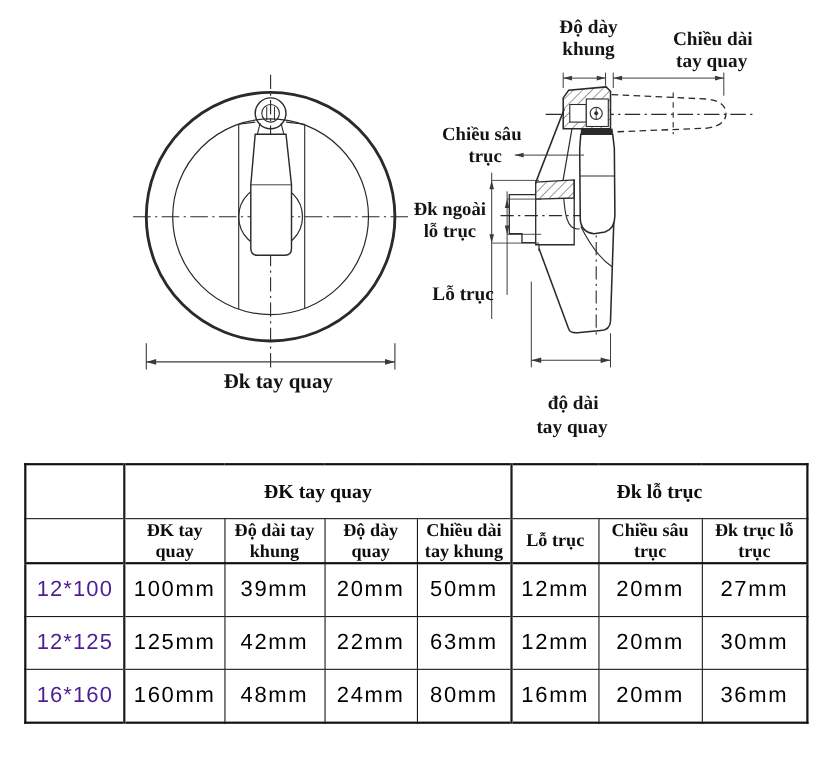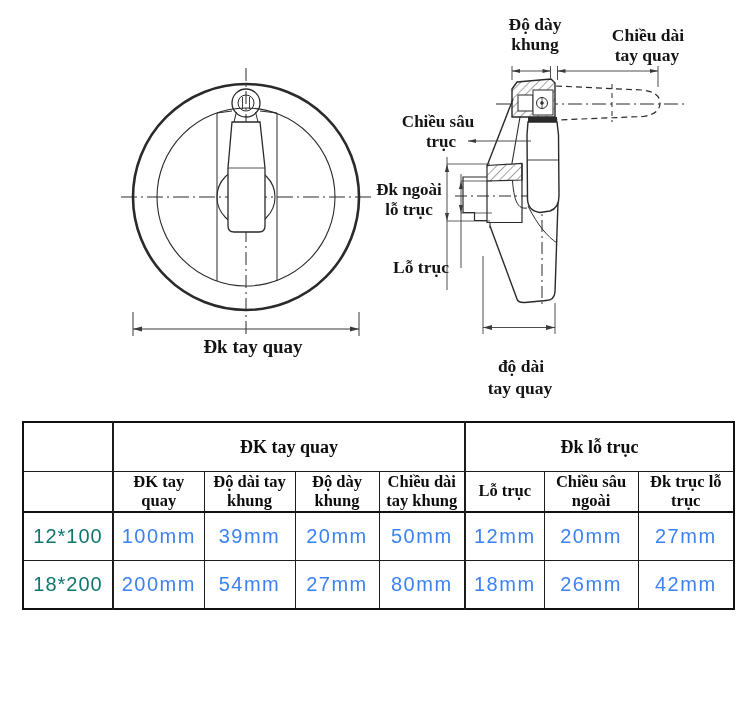--- a/index.html
+++ b/index.html
@@ -26,23 +26,23 @@
     border:1px solid #1c1c1c;text-align:center;vertical-align:middle;
     padding:0 2px;overflow:hidden;
   }
   table.spec .bl2{border-left-width:2px;}
   table.spec thead tr.grp th{height:48px;font-size:18px;font-weight:bold;color:#0d0d0d;}
   table.spec thead tr.sub th{height:39px;font-size:16.5px;font-weight:bold;color:#0d0d0d;line-height:1.15;}
   table.spec thead{border-bottom:2px solid #111;}
   table.spec tbody td{
     height:47px;
     font-family:"Liberation Sans", sans-serif;
-    font-size:20px;color:#3b82f6;letter-spacing:1.5px;font-weight:400;
-  }
-  table.spec tbody td.model{letter-spacing:1px;color:#0f766e;}
+    font-size:20px;color:#000000;letter-spacing:1.5px;font-weight:400;
+  }
+  table.spec tbody td.model{letter-spacing:1px;color:#4c1d95;}
 </style>
 </head>
 <body>
 
 <svg id="drawing" width="750" height="414" viewBox="0 0 750 414" xmlns="http://www.w3.org/2000/svg">
   <defs>
     <pattern id="hatch" patternUnits="userSpaceOnUse" width="6" height="6" patternTransform="rotate(45)">
       <rect width="6" height="6" fill="#ffffff"></rect>
       <line x1="0" y1="0" x2="0" y2="6" stroke="#4a4a4a" stroke-width="1"></line>
     </pattern>
@@ -186,43 +186,53 @@
     <thead>
       <tr class="grp">
         <th></th>
         <th class="bl2" colspan="4">ĐK tay quay</th>
         <th class="bl2" colspan="3">Đk lỗ trục</th>
       </tr>
       <tr class="sub">
         <th></th>
         <th class="bl2">ĐK tay quay</th>
         <th>Độ dài tay khung</th>
-        <th>Độ dày khung</th>
+        <th>Độ dày quay</th>
         <th>Chiều dài tay khung</th>
         <th class="bl2">Lỗ trục</th>
-        <th>Chiều sâu ngoài</th>
+        <th>Chiều sâu trục</th>
         <th>Đk trục lỗ trục</th>
       </tr>
     </thead>
     <tbody>
       <tr>
         <td class="model">12*100</td>
         <td class="bl2">100mm</td>
         <td>39mm</td>
         <td>20mm</td>
         <td>50mm</td>
         <td class="bl2">12mm</td>
         <td>20mm</td>
         <td>27mm</td>
       </tr>
       <tr>
-        <td class="model">18*200</td>
-        <td class="bl2">200mm</td>
-        <td>54mm</td>
-        <td>27mm</td>
+        <td class="model">12*125</td>
+        <td class="bl2">125mm</td>
+        <td>42mm</td>
+        <td>22mm</td>
+        <td>63mm</td>
+        <td class="bl2">12mm</td>
+        <td>20mm</td>
+        <td>30mm</td>
+      </tr>
+      <tr>
+        <td class="model">16*160</td>
+        <td class="bl2">160mm</td>
+        <td>48mm</td>
+        <td>24mm</td>
         <td>80mm</td>
-        <td class="bl2">18mm</td>
-        <td>26mm</td>
-        <td>42mm</td>
+        <td class="bl2">16mm</td>
+        <td>20mm</td>
+        <td>36mm</td>
       </tr>
     </tbody>
   </table>
 </div>
 
 </body></html>

